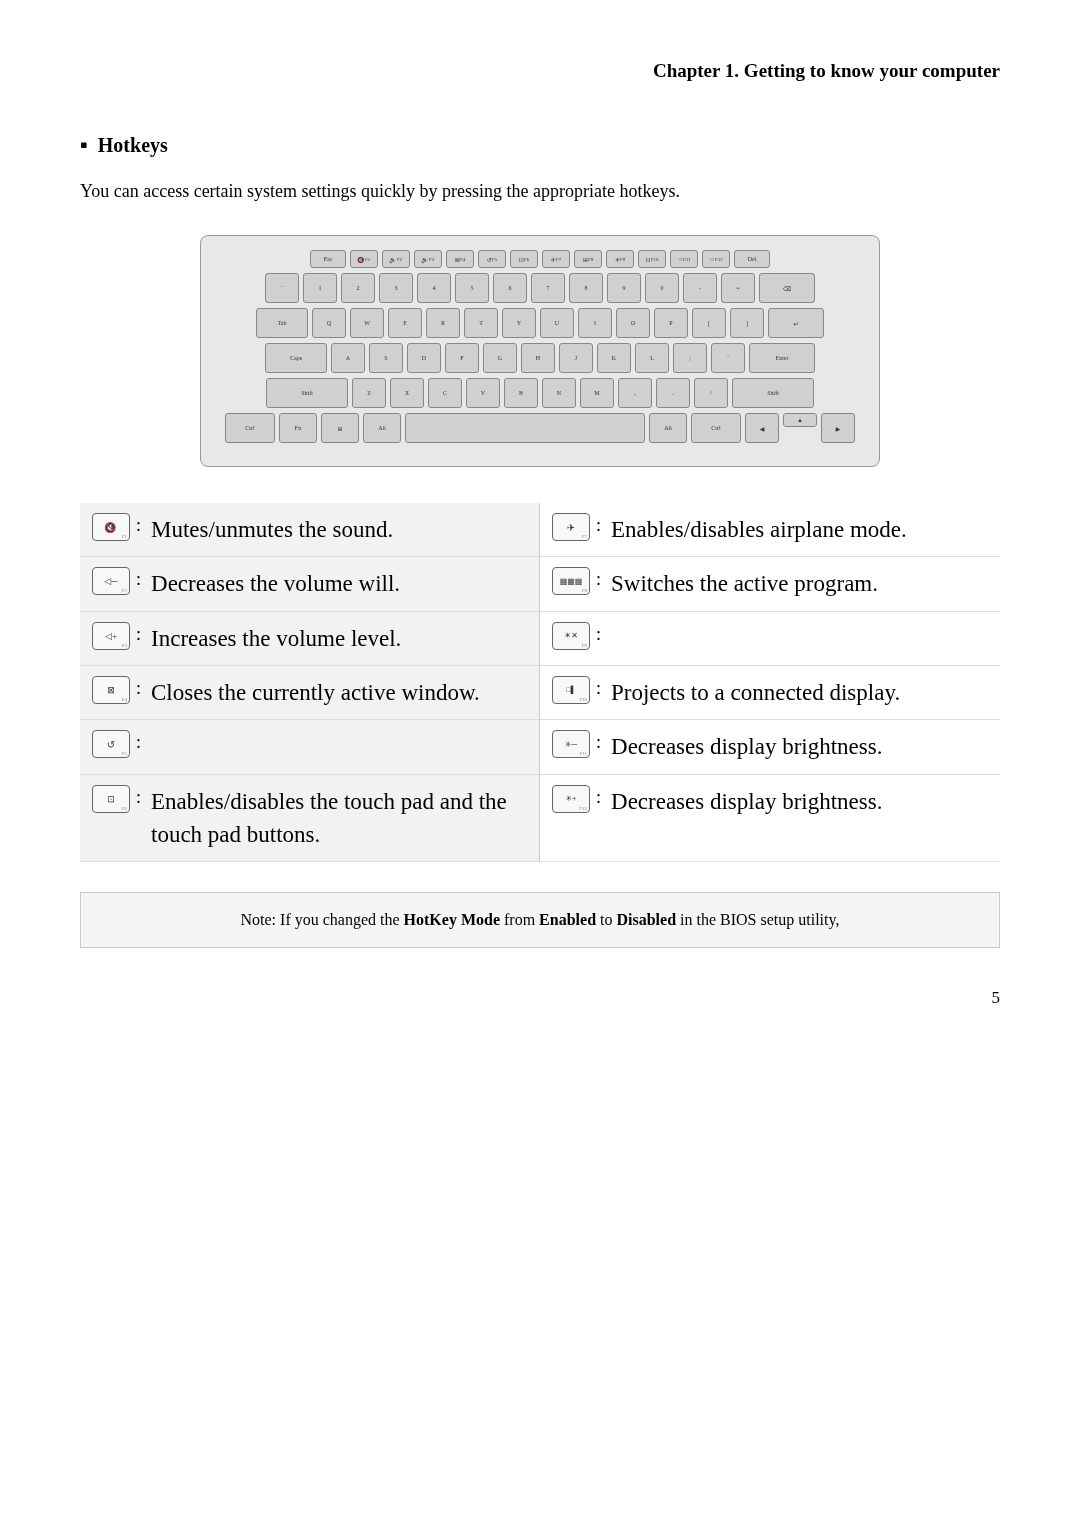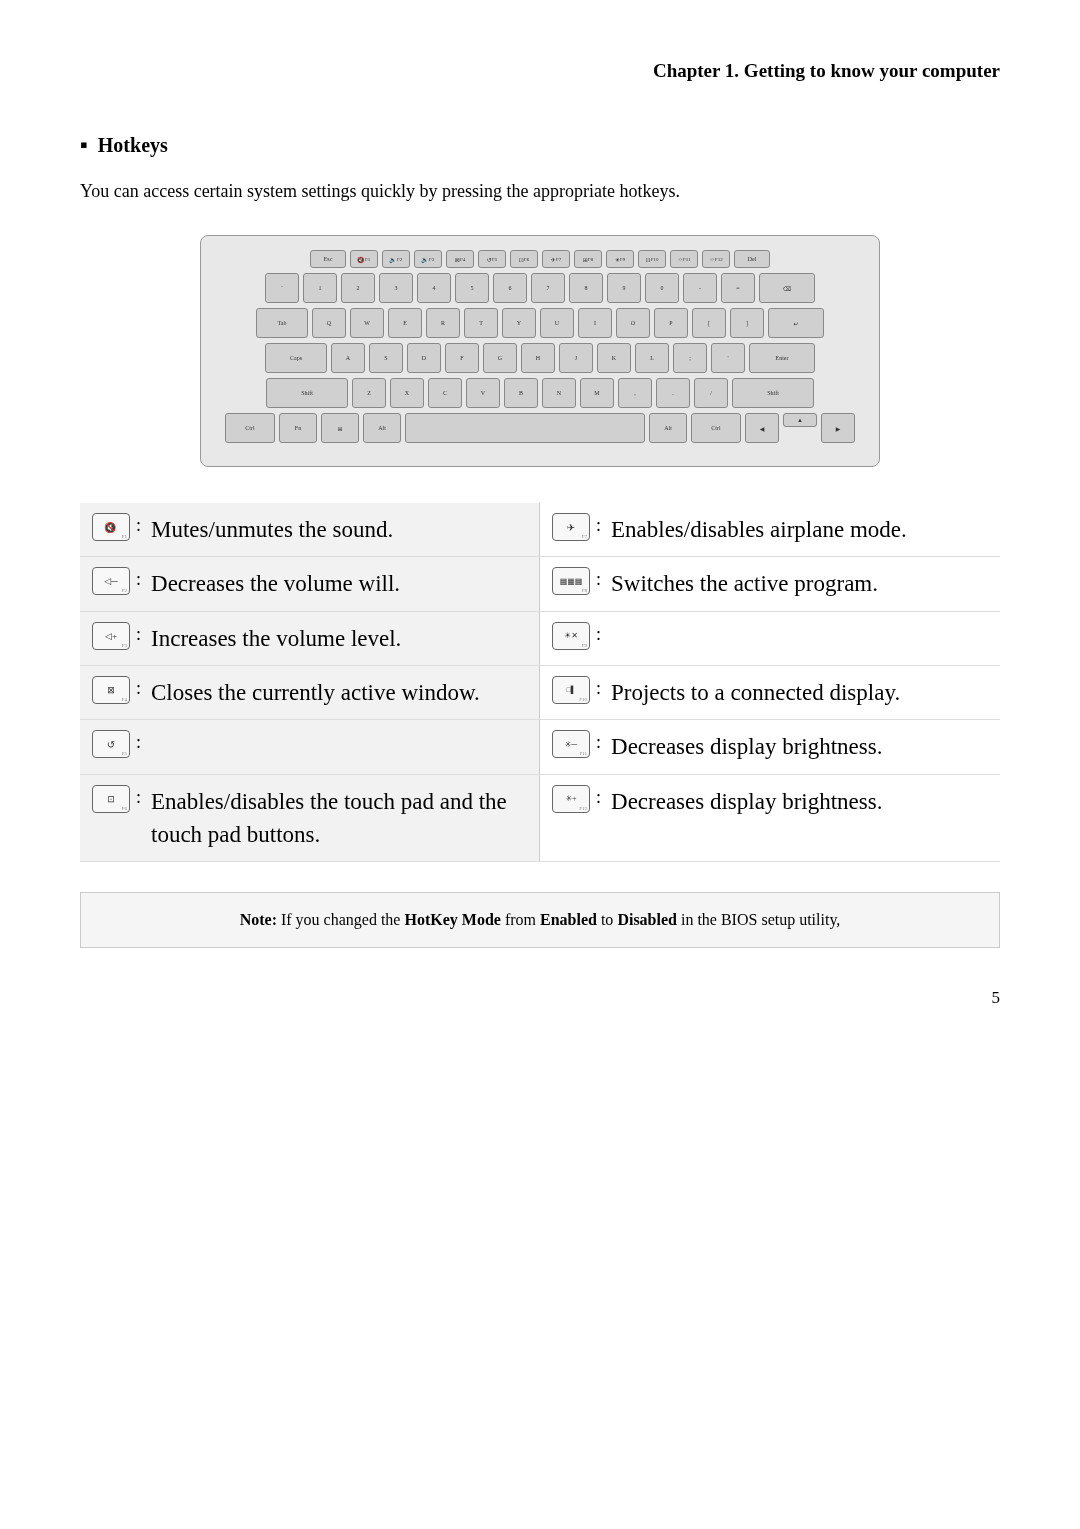--- a/index.html
+++ b/index.html
@@ -154,21 +154,21 @@
       border: 1px solid #ccc;
       background: #f5f5f5;
       padding: 14px 20px;
       margin-top: 30px;
       font-size: 16px;
       line-height: 1.6;
       text-align: center;
     }
 
     .note-box .note-label {
-      font-weight: bold;
+      font-weight: normal;
     }
 
     .page-number {
       text-align: right;
       margin-top: 40px;
       font-size: 17px;
     }
   </style>
 </head>
 <body>

